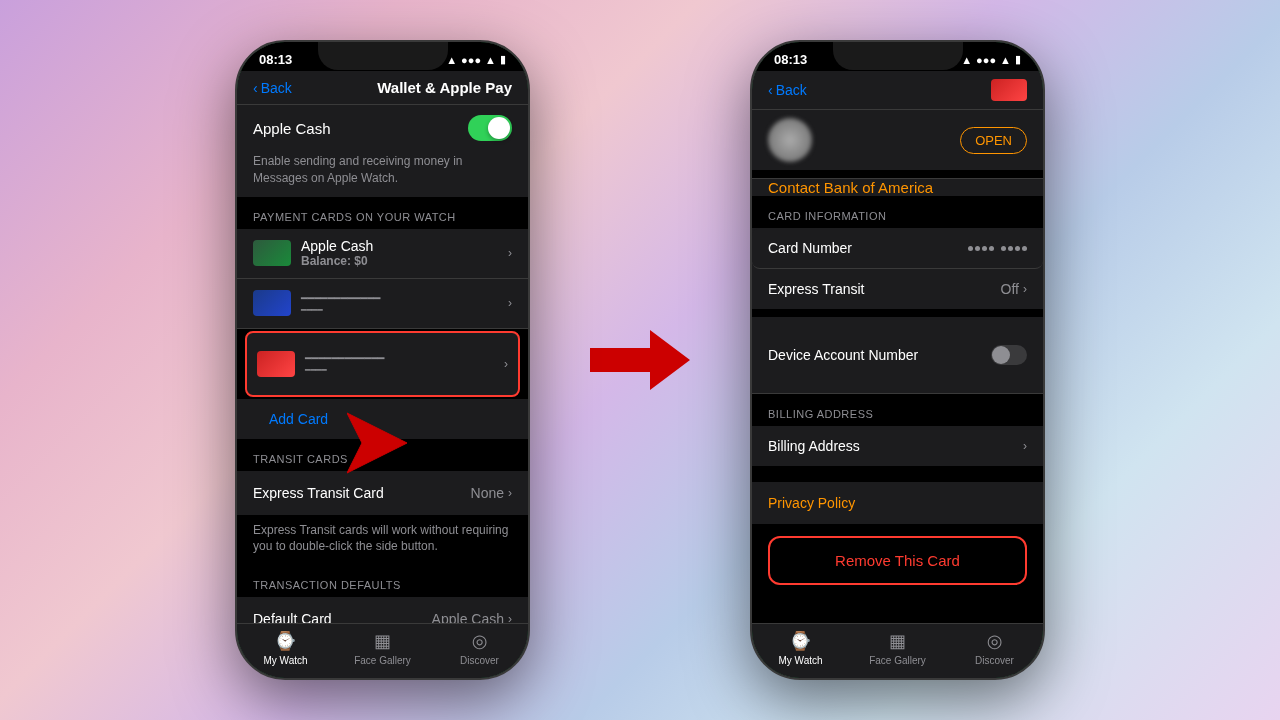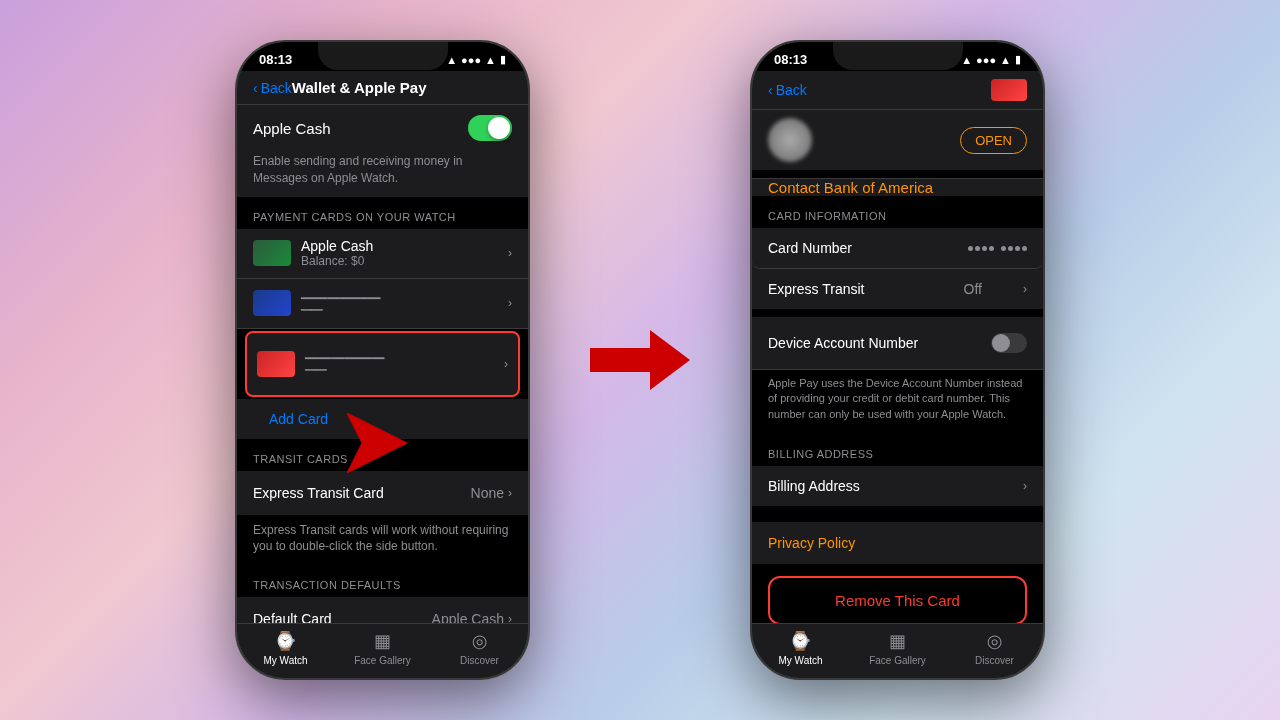--- a/index.html
+++ b/index.html
@@ -93,21 +93,21 @@
       display: flex;
       align-items: center;
       gap: 3px;
     }
 
     .nav-title {
       color: #fff;
       font-size: 15px;
       font-weight: 600;
       flex: 1;
-      text-align: left;
+      text-align: right;
     }
 
     .nav-card-icon {
       width: 36px;
       height: 22px;
       background: linear-gradient(135deg, #cc2222, #ff4444);
       border-radius: 4px;
     }
 
     
@@ -241,20 +241,21 @@
     }
 
     .card-name {
       color: #fff;
       font-size: 14px;
     }
 
     .card-balance {
       color: #8e8e93;
       font-size: 12px;
+      font-weight: bold;
     }
 
     .card-dots {
       color: #8e8e93;
       font-size: 11px;
       margin-right: 4px;
     }
 
     
     .card-selected {
@@ -371,39 +372,38 @@
       height: 5px;
       background: #8e8e93;
       border-radius: 50%;
     }
 
     .express-transit-row {
       display: flex;
       align-items: center;
       padding: 12px 16px;
       background: #1c1c1e;
-      gap: 37px;
     }
 
     .express-transit-label {
       color: #fff;
       font-size: 14px;
       flex: 1;
     }
 
     .express-transit-value {
       color: #8e8e93;
       font-size: 14px;
       margin-right: 4px;
     }
 
     .device-account-row {
       display: flex;
       align-items: center;
-      padding: 16px 16px;
+      padding: 28px 16px;
       border-bottom: 0.5px solid #3a3a3a;
       background: #1c1c1e;
     }
 
     .device-account-label {
       color: #fff;
       font-size: 14px;
       flex: 1;
     }
 
@@ -693,21 +693,20 @@
         </div>
       </div>
 
       <div style="margin-top:8px;">
         <div class="device-account-row">
           <span class="device-account-label">Device Account Number</span>
           <div class="device-account-toggle">
             <div class="device-account-thumb"></div>
           </div>
         </div>
-        <div class="device-account-desc">Apple Pay uses the Device Account Number instead of providing your credit or debit card number. This number can only be used with your Apple Watch.</div>
       </div>
 
       <div class="billing-section">BILLING ADDRESS</div>
       <div class="list-group">
         <div class="billing-row">
           <span class="billing-label">Billing Address</span>
           <span class="chevron">›</span>
         </div>
       </div>
 

